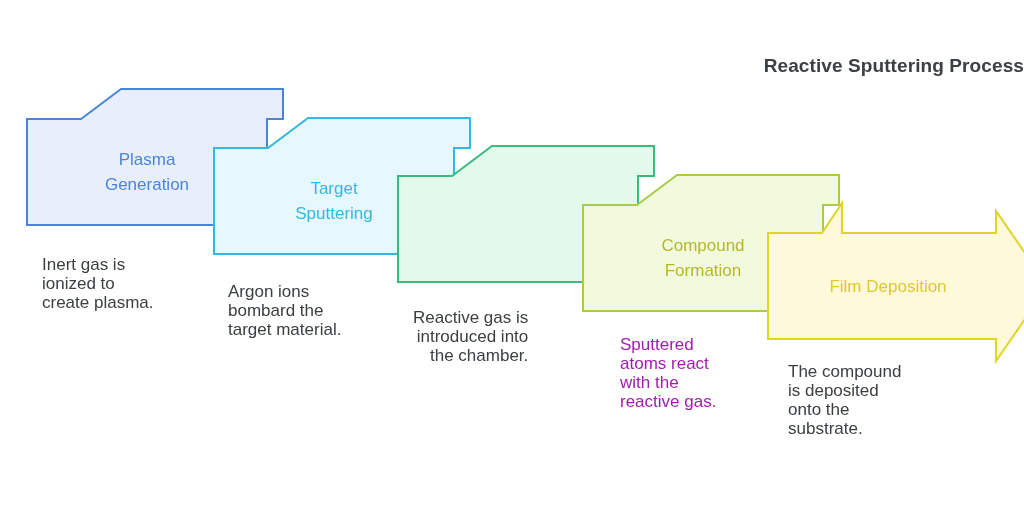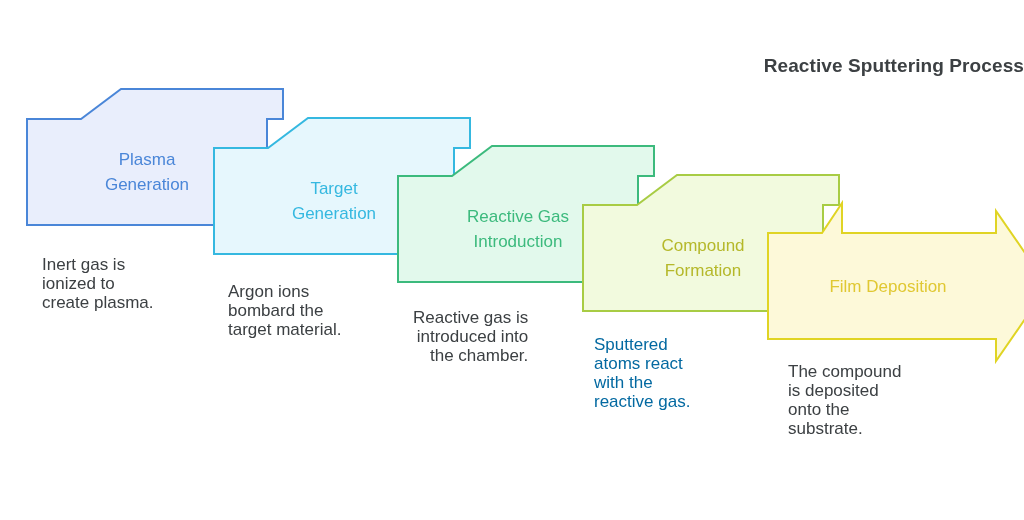--- a/index.html
+++ b/index.html
@@ -70,43 +70,41 @@
 Generation</div>
     </div>
     <div class="stage-desc" style="left: 42px; top: 255px; color: rgb(60, 64, 67);">Inert gas is
 ionized to
 create plasma.</div>
     <div class="stage" style="left: 214px; top: 118px; width: 300px; height: 146px;">
       <svg class="stage-shape" width="300" height="146">
         <path d="M 0,30 L 54,30 L 94,0 L 256,0 L 256,30 L 240,30 L 240,136 L 0,136 Z" fill="#e6f7fd" stroke="#35b8e0" stroke-width="2" stroke-linejoin="miter"></path>
       </svg>
       <div class="stage-label" style="color: rgb(53, 184, 224); left: 0px; width: 240px; top: 58px;">Target
-Generation</div>
+Sputtering</div>
     </div>
     <div class="stage-desc" style="left: 228px; top: 282px; color: rgb(60, 64, 67);">Argon ions
 bombard the
 target material.</div>
     <div class="stage" style="left: 398px; top: 146px; width: 300px; height: 146px;">
       <svg class="stage-shape" width="300" height="146">
         <path d="M 0,30 L 54,30 L 94,0 L 256,0 L 256,30 L 240,30 L 240,136 L 0,136 Z" fill="#e2f9ec" stroke="#3cba7d" stroke-width="2" stroke-linejoin="miter"></path>
       </svg>
-      <div class="stage-label" style="color: rgb(60, 186, 125); left: 0px; width: 240px; top: 58px;">Reactive Gas
-Introduction</div>
     </div>
     <div class="stage-desc" style="left: 413px; top: 308px; color: rgb(60, 64, 67); text-align: right;">Reactive gas is
 introduced into
 the chamber.</div>
     <div class="stage" style="left: 583px; top: 175px; width: 300px; height: 146px;">
       <svg class="stage-shape" width="300" height="146">
         <path d="M 0,30 L 54,30 L 94,0 L 256,0 L 256,30 L 240,30 L 240,136 L 0,136 Z" fill="#f2fade" stroke="#a8cc44" stroke-width="2" stroke-linejoin="miter"></path>
       </svg>
       <div class="stage-label" style="color: rgb(181, 184, 42); left: 0px; width: 240px; top: 58px;">Compound
 Formation</div>
     </div>
-    <div class="stage-desc" style="left: 594px; top: 335px; color: #0369a1;">Sputtered
+    <div class="stage-desc" style="left: 620px; top: 335px; color: #a21caf;">Sputtered
 atoms react
 with the
 reactive gas.</div>
     <div class="stage" style="left: 768px; top: 203px; width: 300px; height: 146px;">
       <svg class="stage-shape" width="300" height="146">
         <path d="M 0,30 L 54,30 L 74,0 L 74,30 L 228,30 L 228,8 L 280,83 L 228,158 L 228,136 L 0,136 Z" fill="#fdf9d9" stroke="#e0d424" stroke-width="2" stroke-linejoin="miter"></path>
       </svg>
       <div class="stage-label" style="color: rgb(224, 200, 50); left: 0px; width: 240px; top: 70.5px;">Film Deposition</div>
     </div>
     <div class="stage-desc" style="left: 788px; top: 362px; color: rgb(60, 64, 67);">The compound

